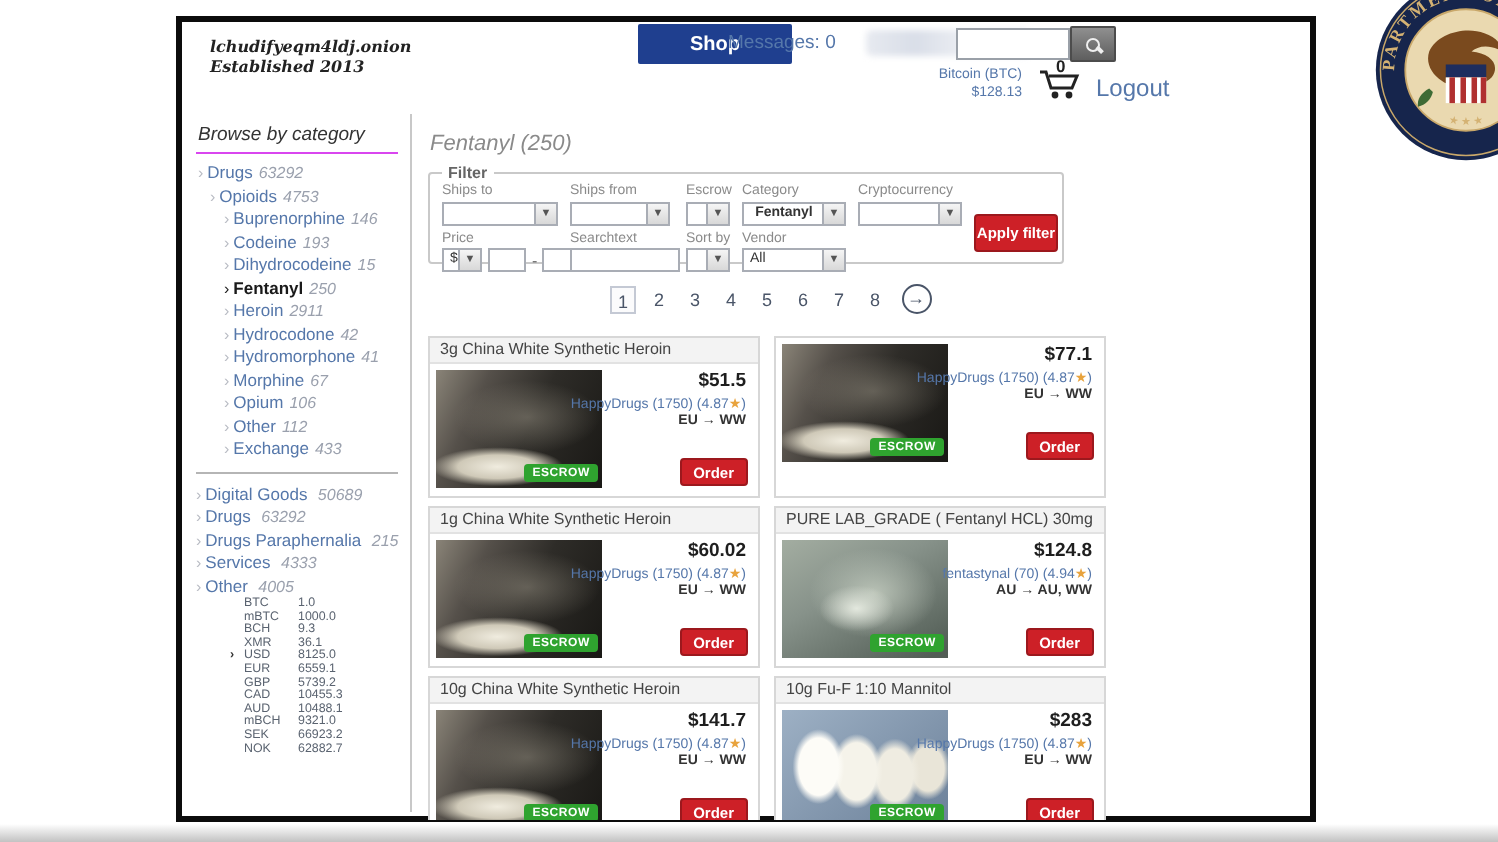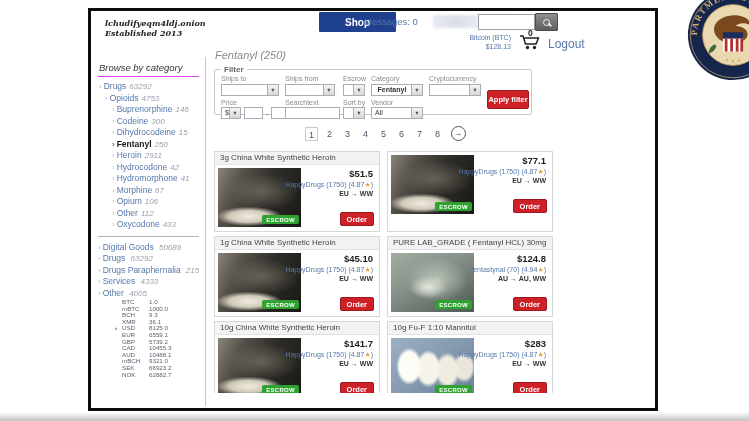--- a/index.html
+++ b/index.html
@@ -57,21 +57,21 @@
   .section-item a { color:var(--accent_blue,#5577aa); text-decoration:none; }
   .fx-title { font-size:9.5px; color:#333; margin-top:11px; padding:2px 2px 3px 1px;
     border-bottom:1px solid #aaa; margin-right:6px; margin-bottom:3px; }
   .fx-table { padding-left:24px; font-size:6.2px; line-height:6.6px; color:#5a6370; }
   .fx-row { display:flex; position:relative; }
   .fx-row .fx-marker { position:absolute; left:-7px; color:#333; font-weight:bold; }
   .fx-cur { width:27px; }
   .fx-val { }
 
   
-  .main { position:absolute; left:116px; top:33px; width:424px; height:349px; overflow:hidden; }
+  .main { position:absolute; left:116px; top:50px; width:424px; height:349px; overflow:hidden; }
   .page-title { position:absolute; left:8px; top:5px; font-size:11px; font-style:italic; color:#8a8a8a; }
   .filter-box { position:absolute; left:7px; top:21px; width:318px; height:50px;
     border:1px solid #c9c9c9; border-radius:2px; }
   .filter-box legend { font-size:8px; font-weight:bold; color:#666; margin-left:6px; padding:0 3px; }
   .f-label { position:absolute; font-size:7px; color:#8a8a8a; }
   .sel { position:absolute; height:12px; border:1px solid #a9adb5; background:#fff;
     font-size:7px; color:#333; padding:1px 13px 0 3px; overflow:hidden; white-space:nowrap; }
   .sel .sel-arrow { position:absolute; right:0; top:0; bottom:0; width:11px;
     background:linear-gradient(#f5f5f5,#d8d8d8); border-left:1px solid #a9adb5;
     font-size:5.5px; color:#555; text-align:center; line-height:10px; }
@@ -158,30 +158,30 @@
       </div>
       <span class="logout">Logout</span>
     </div>
 
     <div class="sidebar">
       <div class="side-title">Browse by category</div>
       <div id="category-list">
           <div class="cat-item ind0"><span class="marker">›</span><a class="cat-link">Drugs</a><span class="cat-count">63292</span></div>
           <div class="cat-item ind1"><span class="marker">›</span><a class="cat-link">Opioids</a><span class="cat-count">4753</span></div>
           <div class="cat-item ind2"><span class="marker">›</span><a class="cat-link">Buprenorphine</a><span class="cat-count">146</span></div>
-          <div class="cat-item ind2"><span class="marker">›</span><a class="cat-link">Codeine</a><span class="cat-count">300</span></div>
+          <div class="cat-item ind2"><span class="marker">›</span><a class="cat-link">Codeine</a><span class="cat-count">193</span></div>
           <div class="cat-item ind2"><span class="marker">›</span><a class="cat-link">Dihydrocodeine</a><span class="cat-count">15</span></div>
           <div class="cat-item ind2 active"><span class="marker">›</span><a class="cat-link">Fentanyl</a><span class="cat-count">250</span></div>
           <div class="cat-item ind2"><span class="marker">›</span><a class="cat-link">Heroin</a><span class="cat-count">2911</span></div>
           <div class="cat-item ind2"><span class="marker">›</span><a class="cat-link">Hydrocodone</a><span class="cat-count">42</span></div>
           <div class="cat-item ind2"><span class="marker">›</span><a class="cat-link">Hydromorphone</a><span class="cat-count">41</span></div>
           <div class="cat-item ind2"><span class="marker">›</span><a class="cat-link">Morphine</a><span class="cat-count">67</span></div>
           <div class="cat-item ind2"><span class="marker">›</span><a class="cat-link">Opium</a><span class="cat-count">106</span></div>
           <div class="cat-item ind2"><span class="marker">›</span><a class="cat-link">Other</a><span class="cat-count">112</span></div>
-          <div class="cat-item ind2"><span class="marker">›</span><a class="cat-link">Oxycodone</a><span class="cat-count">433</span></div>
+          <div class="cat-item ind2"><span class="marker">›</span><a class="cat-link">Exchange</a><span class="cat-count">433</span></div>
         </div>
       <hr class="side-rule">
       <div id="section-list">
           <div class="section-item"><span class="marker">›</span><a class="cat-link">Digital Goods</a><span class="cat-count"> 50689</span></div>
           <div class="section-item"><span class="marker">›</span><a class="cat-link">Drugs</a><span class="cat-count"> 63292</span></div>
           <div class="section-item"><span class="marker">›</span><a class="cat-link">Drugs Paraphernalia</a><span class="cat-count"> 215</span></div>
           <div class="section-item"><span class="marker">›</span><a class="cat-link">Services</a><span class="cat-count"> 4333</span></div>
           <div class="section-item"><span class="marker">›</span><a class="cat-link">Other</a><span class="cat-count"> 4005</span></div>
         </div>
       <div class="fx-table" id="exchange-table">
@@ -311,21 +311,21 @@
               <div class="route">EU → WW</div>
               <button class="order-btn">Order</button>
             </div>
           </div>
           <div class="card">
             <div class="card-head">1g China White Synthetic Heroin</div>
             <div class="card-body">
               <div class="thumb img-heroin-bag-dark">
                 <span class="escrow">ESCROW</span>
               </div>
-              <div class="price">$45.10</div>
+              <div class="price">$60.02</div>
               <div class="vendor"><span>HappyDrugs (1750) (4.87</span><span class="star">★</span><span>)</span></div>
               <div class="route">EU → WW</div>
               <button class="order-btn">Order</button>
             </div>
           </div>
           <div class="card">
             <div class="card-head">PURE LAB_GRADE ( Fentanyl HCL) 30mg</div>
             <div class="card-body">
               <div class="thumb img-plastic-bag-light">
                 <span class="escrow">ESCROW</span>

